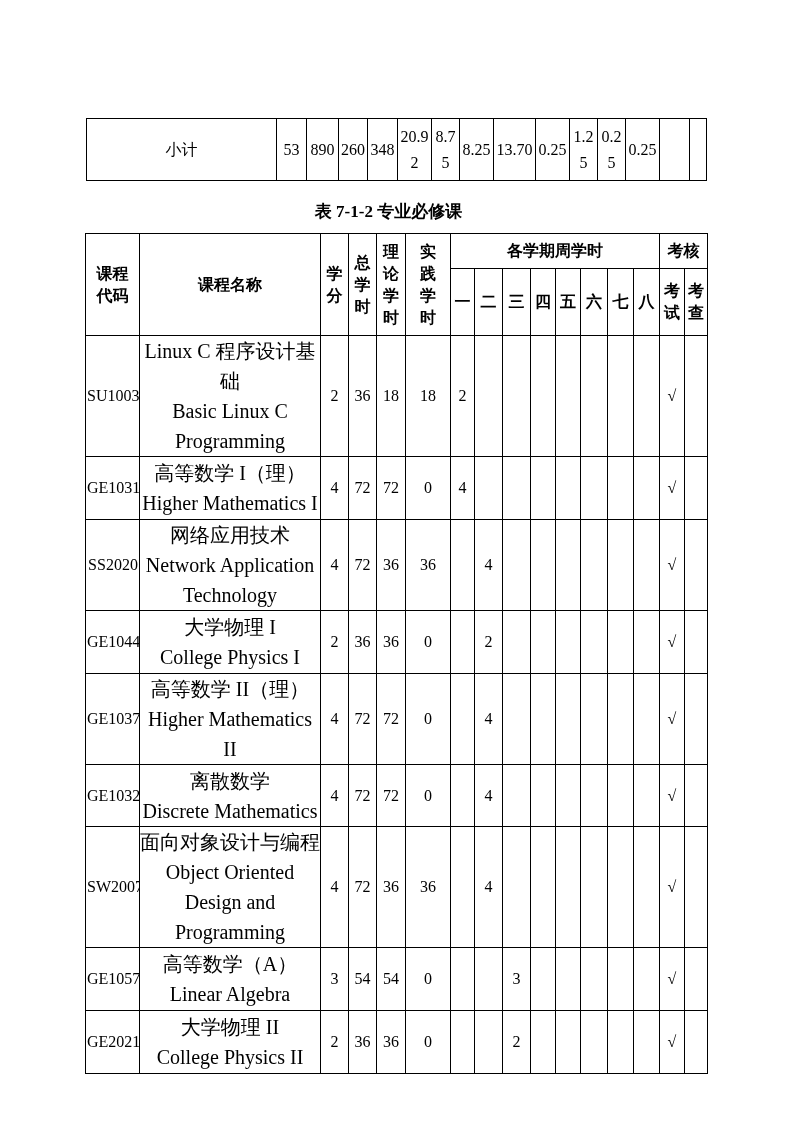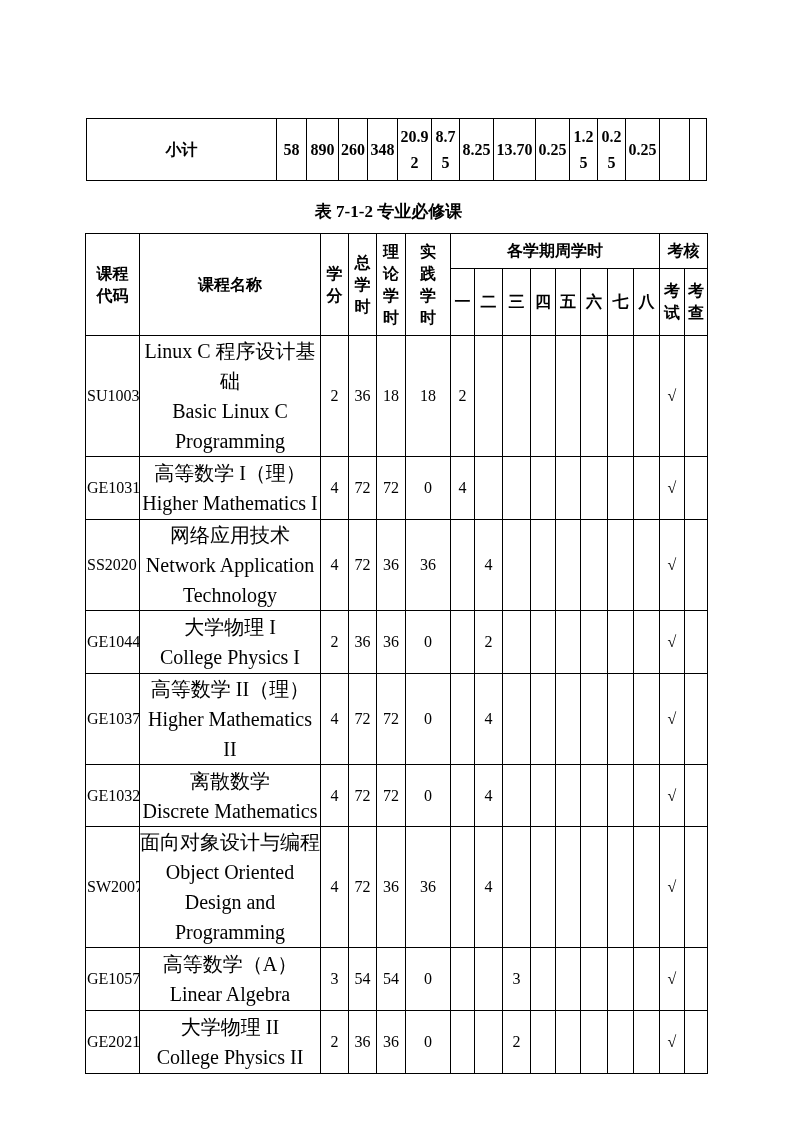--- a/index.html
+++ b/index.html
@@ -6,35 +6,35 @@
   body{
     width:793px;height:1122px;background:#ffffff;color:#000;
     font-family:"Liberation Serif","DejaVu Serif",serif;
     position:relative;overflow:hidden;
   }
   .spacer-top{height:118px;}
   table{border-collapse:collapse;table-layout:fixed;margin:0 auto;}
   td{border:1px solid #000;padding:0;text-align:center;vertical-align:middle;
      font-size:16px;line-height:26px;overflow:hidden;}
   
-  .subtotal-table{width:620px;font-weight:bold;}
+  .subtotal-table{width:620px;}
   .subtotal-table tr{height:62px;}
   .subtotal-table .num{word-break:break-all;padding:0 2px;}
   
   .table-title{
     margin:20px 16px 10px 0;text-align:center;font-weight:bold;font-size:17px;
     line-height:22px;
   }
   
   .course-table{width:622px;}
   .pre{white-space:pre-line;}
   .hdr td{font-weight:bold;}
   .hdr .grp{height:34px;}
   .hdr .sub{height:66px;}
-  .course-table .code{text-align:left;padding-left:1px;font-size:16px;}
+  .course-table .code{text-align:center;padding-left:1px;font-size:16px;}
   .course-table .name{font-size:20px;line-height:30px;white-space:pre-line;}
   .h90{height:90px;}
   .h63{height:63px;}
   .h62{height:62px;}
   .lh22{line-height:22px;}
   .page-number{margin-top:46px;text-align:center;font-size:15px;}
 </style>
 </head>
 <body>
 
@@ -54,21 +54,21 @@
     <col style="width:34px">
       <col style="width:28px">
       <col style="width:28px">
     <col style="width:34px">
       <col style="width:30px">
       <col style="width:17px">
   </colgroup>
   <tbody>
       <tr>
     <td>小计</td>
-    <td class="num">58</td>
+    <td class="num">53</td>
     <td class="num">890</td>
     <td class="num">260</td>
     <td class="num">348</td>
     <td class="num">20.92</td>
     <td class="num">8.75</td>
     <td class="num">8.25</td>
     <td class="num">13.70</td>
     <td class="num">0.25</td>
     <td class="num">1.25</td>
     <td class="num">0.25</td>

